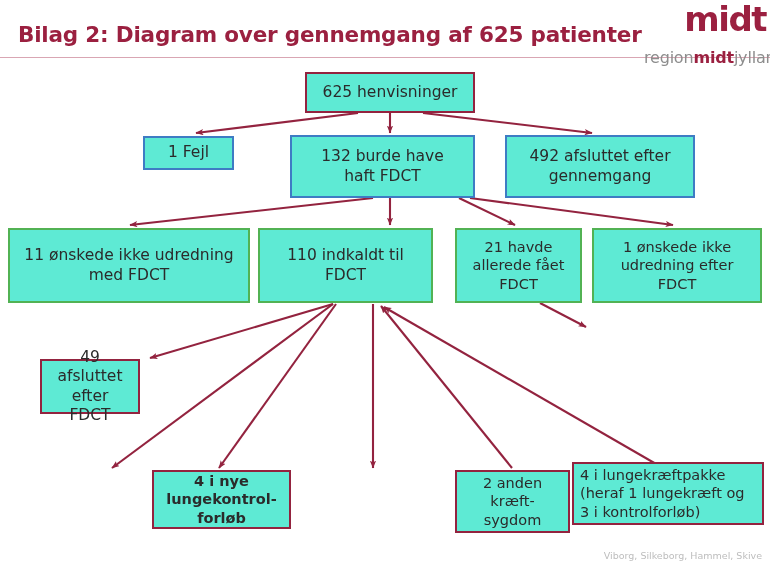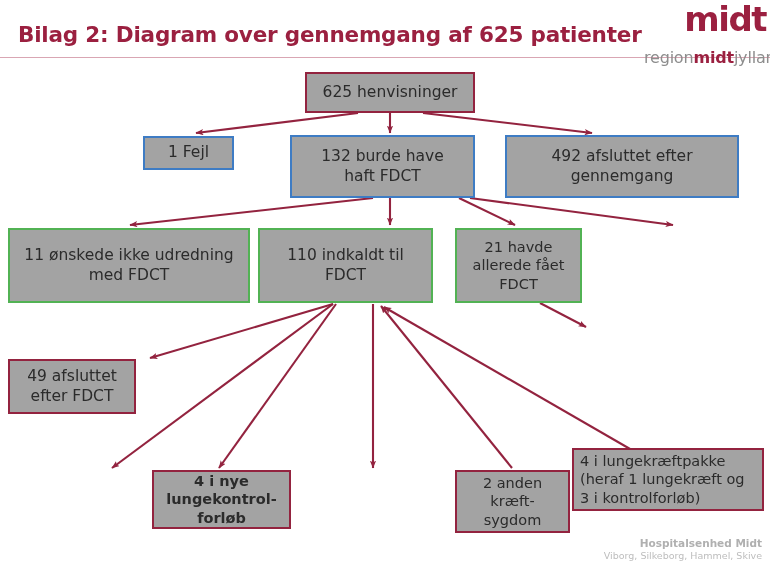--- a/index.html
+++ b/index.html
@@ -82,21 +82,21 @@
   }
   #footer-sub {
     font-size: 9.5px;
     line-height: 12px;
     color: #bdbdbd;
   }
   
   .node {
     position: absolute;
     box-sizing: border-box;
-    background: #a3a3a3;
+    background: #5eead4;
     display: flex;
     align-items: center;
     justify-content: center;
     text-align: center;
     font-size: 15.5px;
     line-height: 19.5px;
     color: #2b2b2b;
     border-style: solid;
     border-width: 2px;
     z-index: 3;
@@ -156,30 +156,30 @@
 
       <path d="M512,468 L381,306"></path>
       <path d="M663,468 L384,307"></path>
     </g>
   </svg>
 
   <div class="node brd-red" style="left:305px; top:72px; width:170px; height:41px;">625 henvisninger</div>
 
   <div class="node brd-blue" style="left:143px; top:136px; width:91px; height:34px;">1 Fejl</div>
   <div class="node brd-blue" style="left:290px; top:135px; width:185px; height:63px;">132 burde have haft FDCT</div>
-  <div class="node brd-blue" style="left:505px; top:135px; width:234px; height:63px;">492 afsluttet efter gennemgang</div>
+  <div class="node brd-blue" style="left:505px; top:135px; width:190px; height:63px;">492 afsluttet efter gennemgang</div>
 
   <div class="node brd-green" style="left:8px; top:228px; width:242px; height:75px;">11 ønskede ikke udredning med FDCT</div>
   <div class="node brd-green" style="left:258px; top:228px; width:175px; height:75px;">110 indkaldt til FDCT</div>
   <div class="node brd-green small" style="left:455px; top:228px; width:127px; height:75px;">21 havde allerede fået FDCT</div>
+  <div class="node brd-green small" style="left:592px; top:228px; width:170px; height:75px;">1 ønskede ikke udredning efter FDCT</div>
 
-  <div class="node brd-red" style="left:8px; top:359px; width:128px; height:55px;">49 afsluttet efter FDCT</div>
+  <div class="node brd-red" style="left:40px; top:359px; width:100px; height:55px;">49 afsluttet efter FDCT</div>
 
   <div class="node brd-red small" style="left:152px; top:470px; width:139px; height:59px;font-weight:bold;">4 i nye lungekontrol-forløb</div>
   <div class="node brd-red small" style="left:455px; top:470px; width:115px; height:63px;">2 anden kræft-sygdom</div>
-  <div class="node brd-red small leftalign" style="left:572px; top:448px; width:192px; height:63px;">4 i lungekræftpakke (heraf 1 lungekræft og 3 i kontrolforløb)</div>
+  <div class="node brd-red small leftalign" style="left:572px; top:462px; width:192px; height:63px;">4 i lungekræftpakke (heraf 1 lungekræft og 3 i kontrolforløb)</div>
 
   <div id="footer">
-    <div id="footer-main">Hospitalsenhed Midt</div>
     <div id="footer-sub">Viborg, Silkeborg, Hammel, Skive</div>
   </div>
 
 </div>
 
 </body></html>

